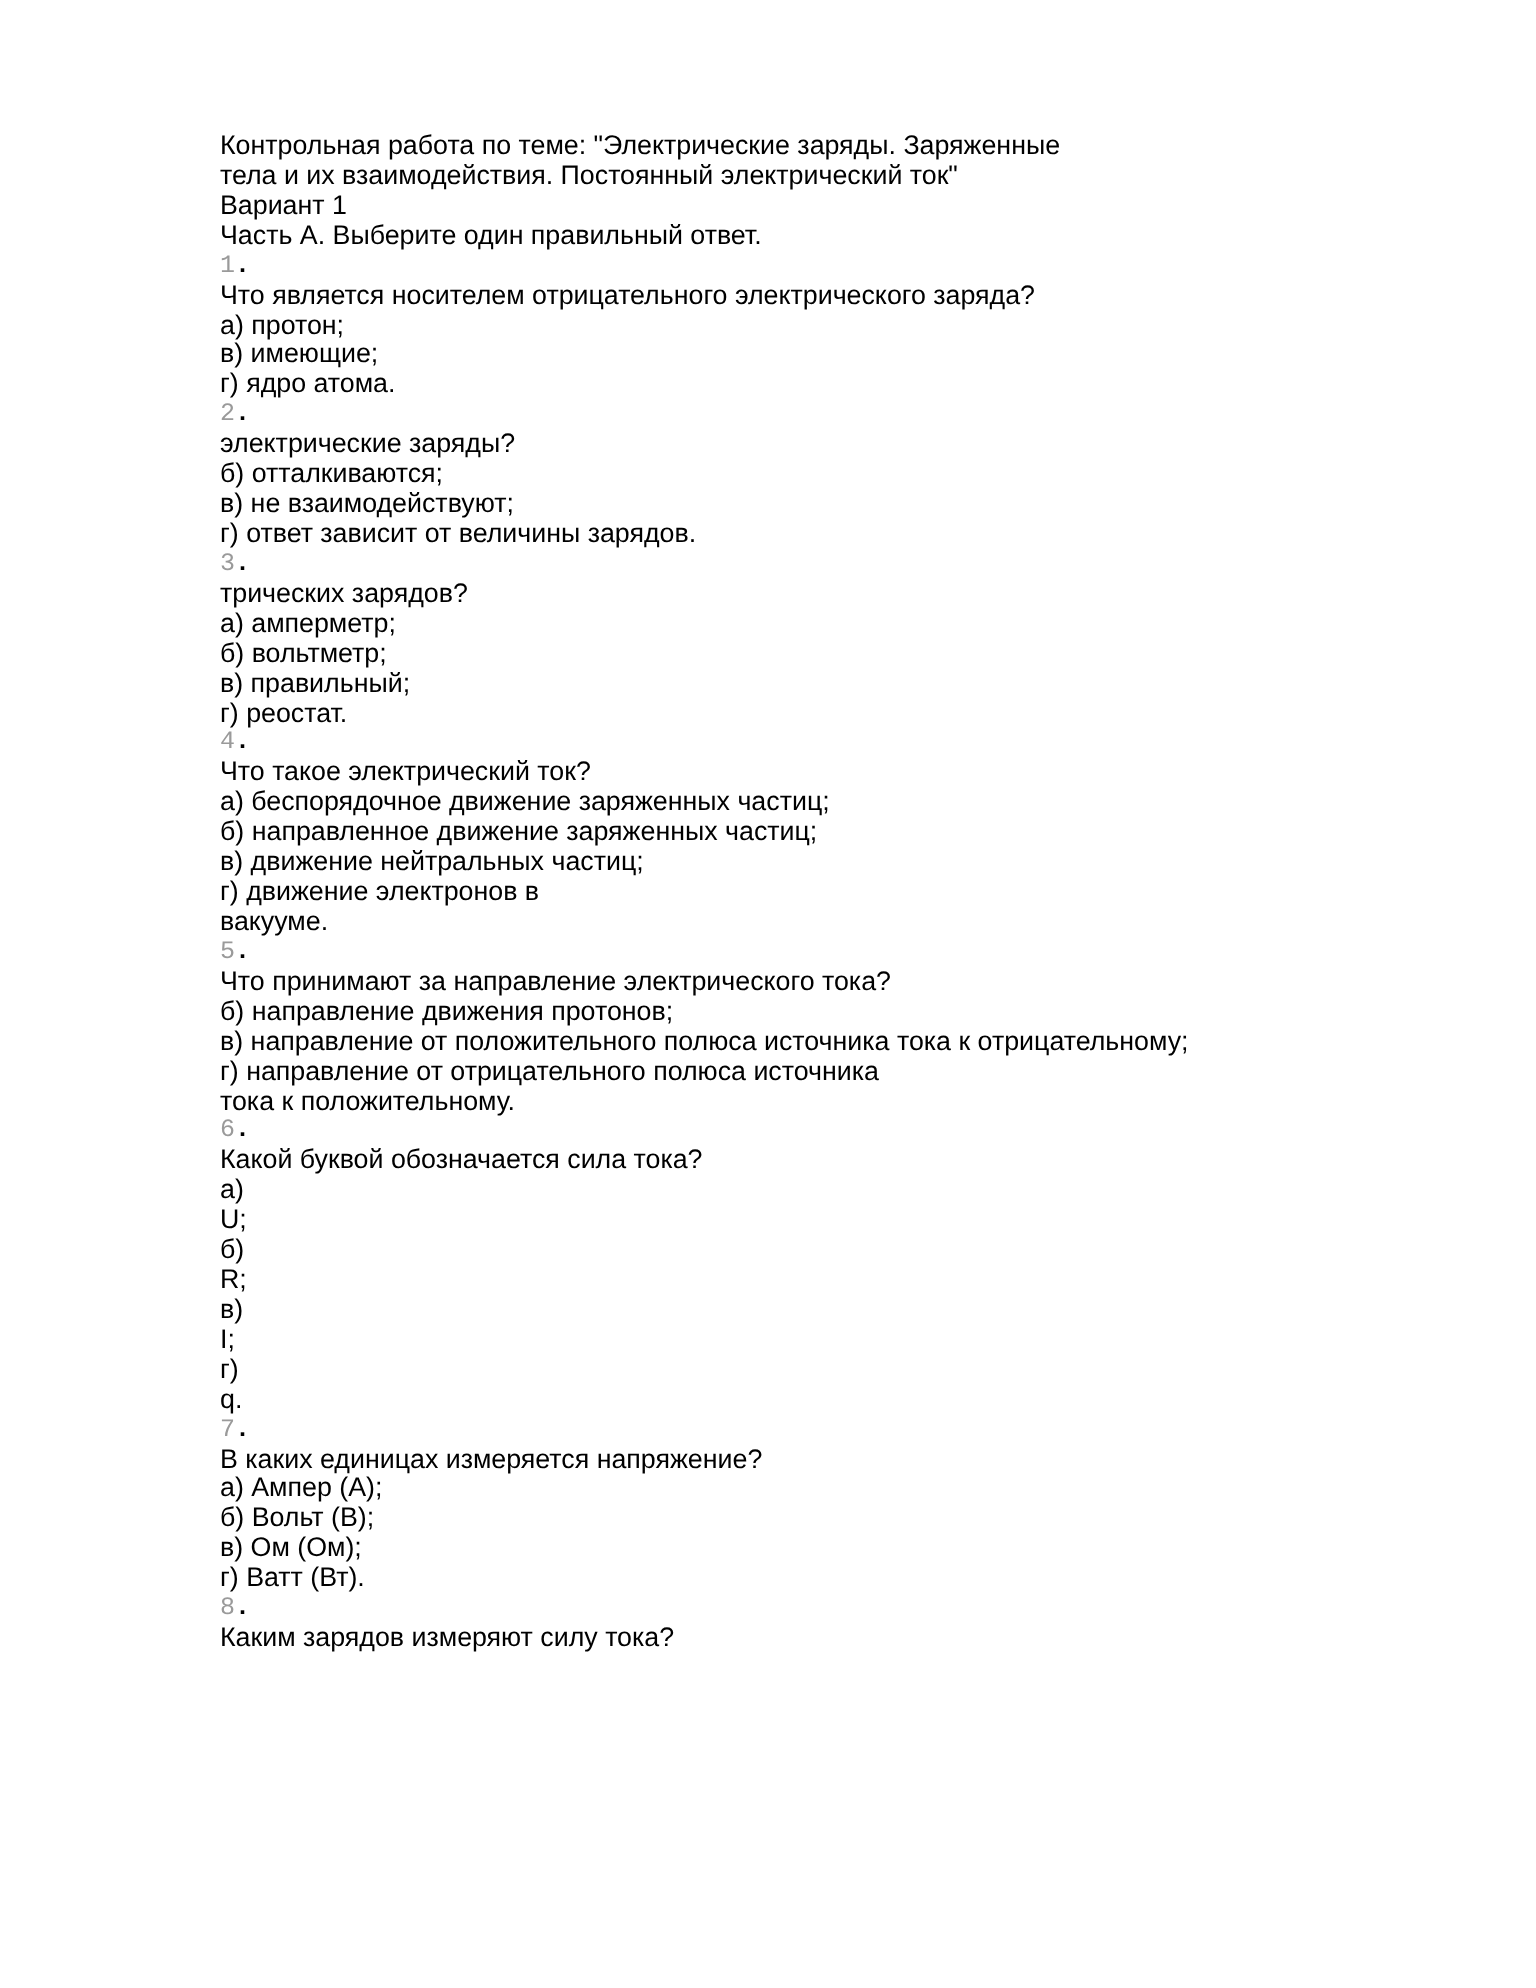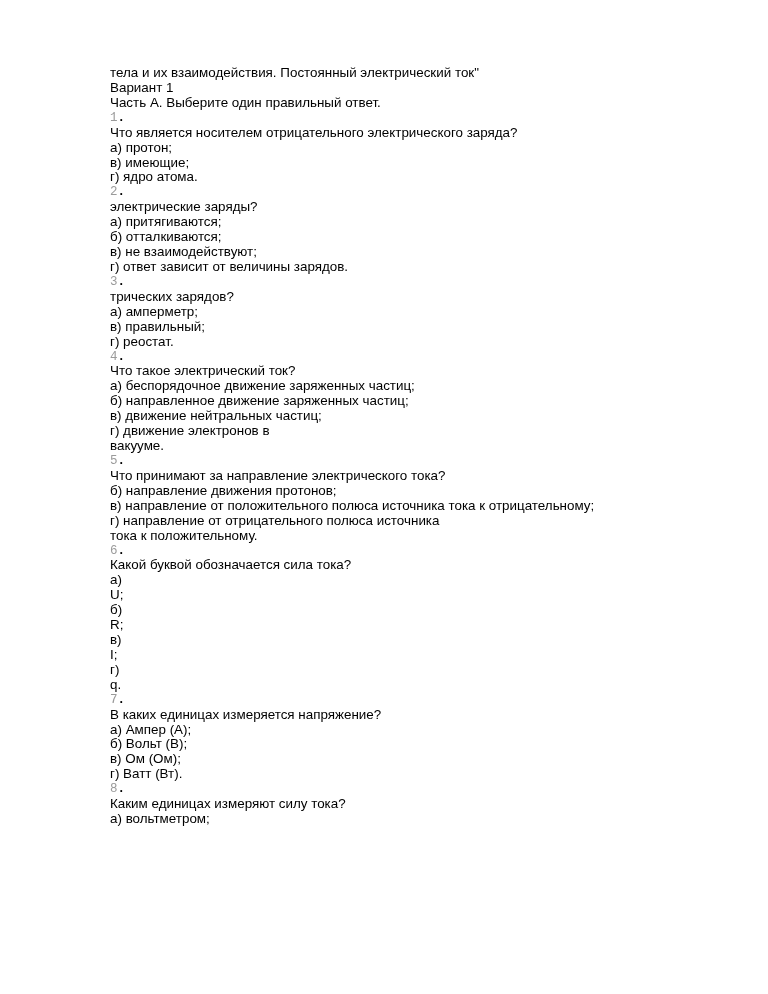--- a/index.html
+++ b/index.html
@@ -11,43 +11,44 @@
   }
   .line { white-space: nowrap; height: 14.93px; }
   .num { font-family: "Liberation Mono", monospace; font-size: 12.5px; }
   .num .digit { color: #9a9a9a; }
   .num .dot { color: #000000; font-weight: bold; }
 </style>
 </head>
 <body>
 
 <div class="page">
+  <div class="line">Контрольная работа по теме: "Электрические заряды. Заряженные</div>
   <div class="line">тела и их взаимодействия. Постоянный электрический ток"</div>
   <div class="line">Вариант 1</div>
   <div class="line">Часть А. Выберите один правильный ответ.</div>
   <div id="questions">
       <div>
         <div class="line num"><span class="digit">1</span><span class="dot">.</span></div>
         <div class="line">Что является носителем отрицательного электрического заряда?</div>
         <div class="line">а) протон;</div>
         <div class="line">в) имеющие;</div>
         <div class="line">г) ядро атома.</div>
       </div>
       <div>
         <div class="line num"><span class="digit">2</span><span class="dot">.</span></div>
         <div class="line">электрические заряды?</div>
-        <div class="line">а) притягиваются;</div>
         <div class="line">б) отталкиваются;</div>
         <div class="line">в) не взаимодействуют;</div>
         <div class="line">г) ответ зависит от величины зарядов.</div>
       </div>
       <div>
         <div class="line num"><span class="digit">3</span><span class="dot">.</span></div>
         <div class="line">трических зарядов?</div>
         <div class="line">а) амперметр;</div>
+        <div class="line">б) вольтметр;</div>
         <div class="line">в) правильный;</div>
         <div class="line">г) реостат.</div>
       </div>
       <div>
         <div class="line num"><span class="digit">4</span><span class="dot">.</span></div>
         <div class="line">Что такое электрический ток?</div>
         <div class="line">а) беспорядочное движение заряженных частиц;</div>
         <div class="line">б) направленное движение заряженных частиц;</div>
         <div class="line">в) движение нейтральных частиц;</div>
         <div class="line">г) движение электронов в</div>
@@ -76,17 +77,16 @@
       <div>
         <div class="line num"><span class="digit">7</span><span class="dot">.</span></div>
         <div class="line">В каких единицах измеряется напряжение?</div>
         <div class="line">а) Ампер (А);</div>
         <div class="line">б) Вольт (В);</div>
         <div class="line">в) Ом (Ом);</div>
         <div class="line">г) Ватт (Вт).</div>
       </div>
       <div>
         <div class="line num"><span class="digit">8</span><span class="dot">.</span></div>
-        <div class="line">Каким единицах измеряют силу тока?</div>
-        <div class="line">а) вольтметром;</div>
+        <div class="line">Каким зарядов измеряют силу тока?</div>
       </div>
     </div>
 </div>
 
 </body></html>

